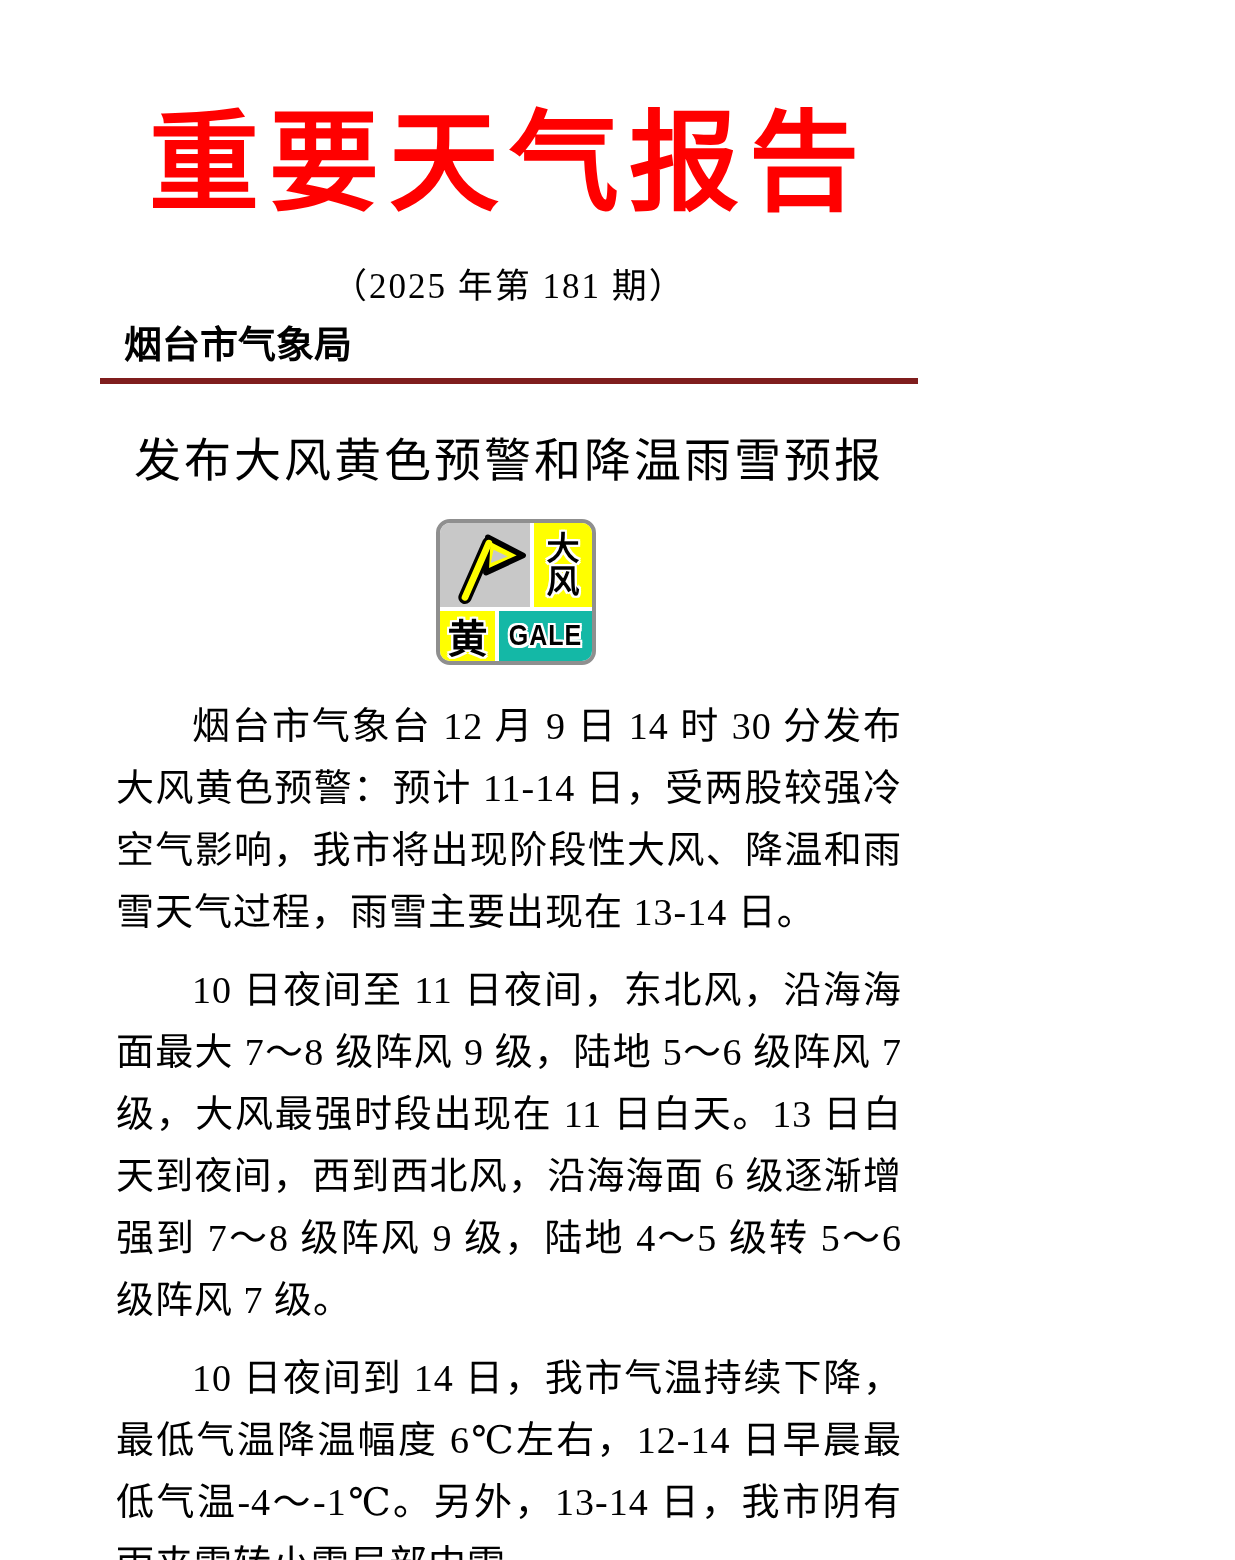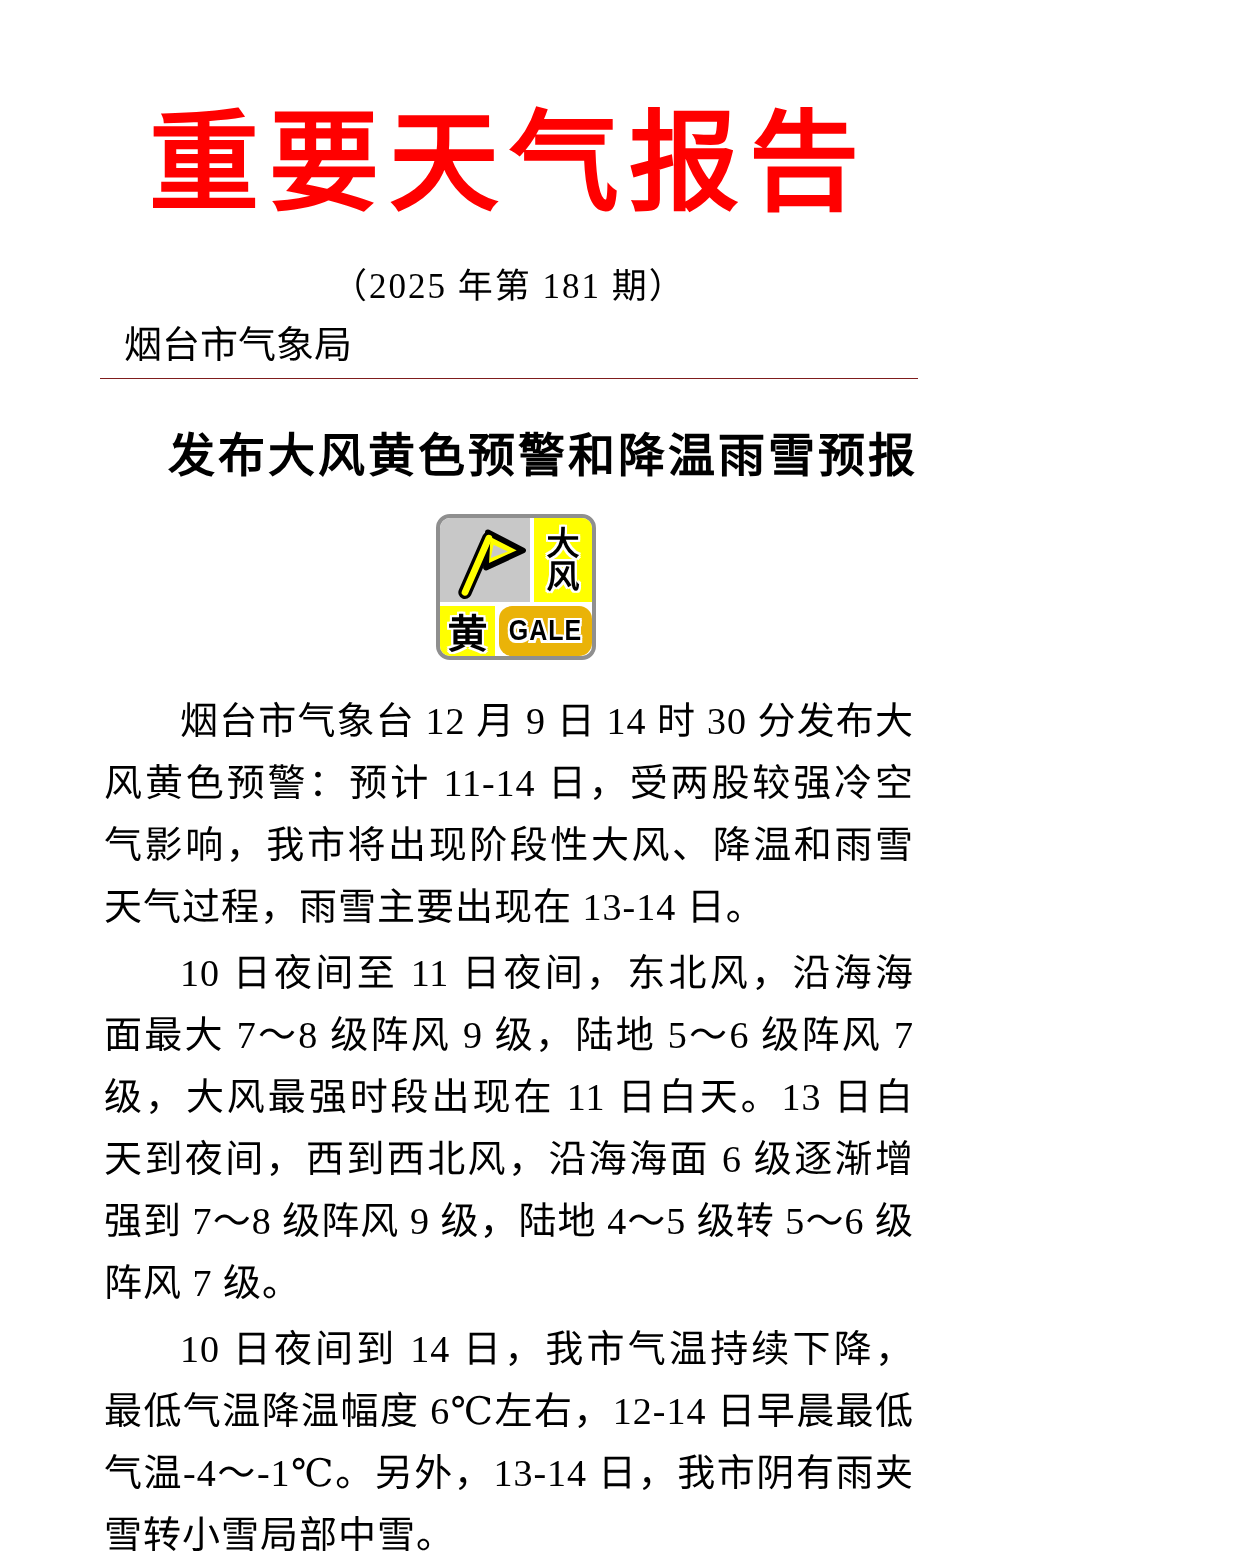--- a/index.html
+++ b/index.html
@@ -30,30 +30,30 @@
     font-size:35px;
     font-weight:normal;
     letter-spacing:2px;
   }
   .agency-row{
     margin-top:6px;
     display:flex;
     justify-content:space-between;
     align-items:flex-start;
     font-size:38px;
-    font-weight:normal;
+    font-weight:bold;
     padding:0 2px 9px 24px;
-    border-bottom:1px solid #7f1d1d;
+    border-bottom:6px solid #7f1d1d;
   }
   
   .headline{
     margin:38px 0 0 0;
-    text-align:right;
+    text-align:center;
     font-size:47px;
-    font-weight:bold;
+    font-weight:normal;
     letter-spacing:3px;
     font-family:"Liberation Sans","DejaVu Sans",sans-serif;
   }
   
   .warn-icon{
     width:152px;height:138px;
     margin:28px auto 0 auto;
     position:relative;left:7px;
     border:4px solid #8f8f8f;
     border-radius:14px;
@@ -62,40 +62,40 @@
     overflow:hidden;
     font-family:"Liberation Sans","DejaVu Sans",sans-serif;
   }
   .warn-row{display:flex;flex:0 0 auto;}
   .warn-row.r1{height:84px;margin-bottom:4px;}
   .warn-row.r2{height:50px;flex:1;}
   .warn-cell{box-sizing:border-box;display:flex;align-items:center;justify-content:center;}
   .cell-flag{width:90px;margin-right:4px;background:#c8c8c8;}
   .cell-type{flex:1;background:#ffff00;flex-direction:column;line-height:1.0;}
   .cell-level{width:55px;margin-right:4px;background:#ffff00;}
-  .cell-gale{flex:1;background:#eab308;border-radius:13px;}
+  .cell-gale{flex:1;background:#14b8a6;}
   .outline-text{
     color:#000;font-weight:bold;
     text-shadow:
       -2px -2px 0 #fff, 2px -2px 0 #fff, -2px 2px 0 #fff, 2px 2px 0 #fff,
       -2px 0 0 #fff, 2px 0 0 #fff, 0 -2px 0 #fff, 0 2px 0 #fff;
   }
   .type-char{font-size:33px;display:block;}
   .level-char{font-size:40px;}
   .gale-word{font-size:25px;letter-spacing:1px;transform:scaleY(1.15);}
   
   .body-text{
     margin-top:30px;
     font-size:38px;
     line-height:62px;
     text-align:justify;
     text-justify:inter-ideograph;
     letter-spacing:1px;
   }
-  .body-text p{margin:4px;text-indent:2em;}
+  .body-text p{margin:16px;text-indent:2em;}
 </style>
 </head>
 <body>
 
 <div class="page">
 
   <h1 class="report-title">重要天气报告</h1>
 
   <div class="issue-line">（2025 年第 181 期）</div>
 

